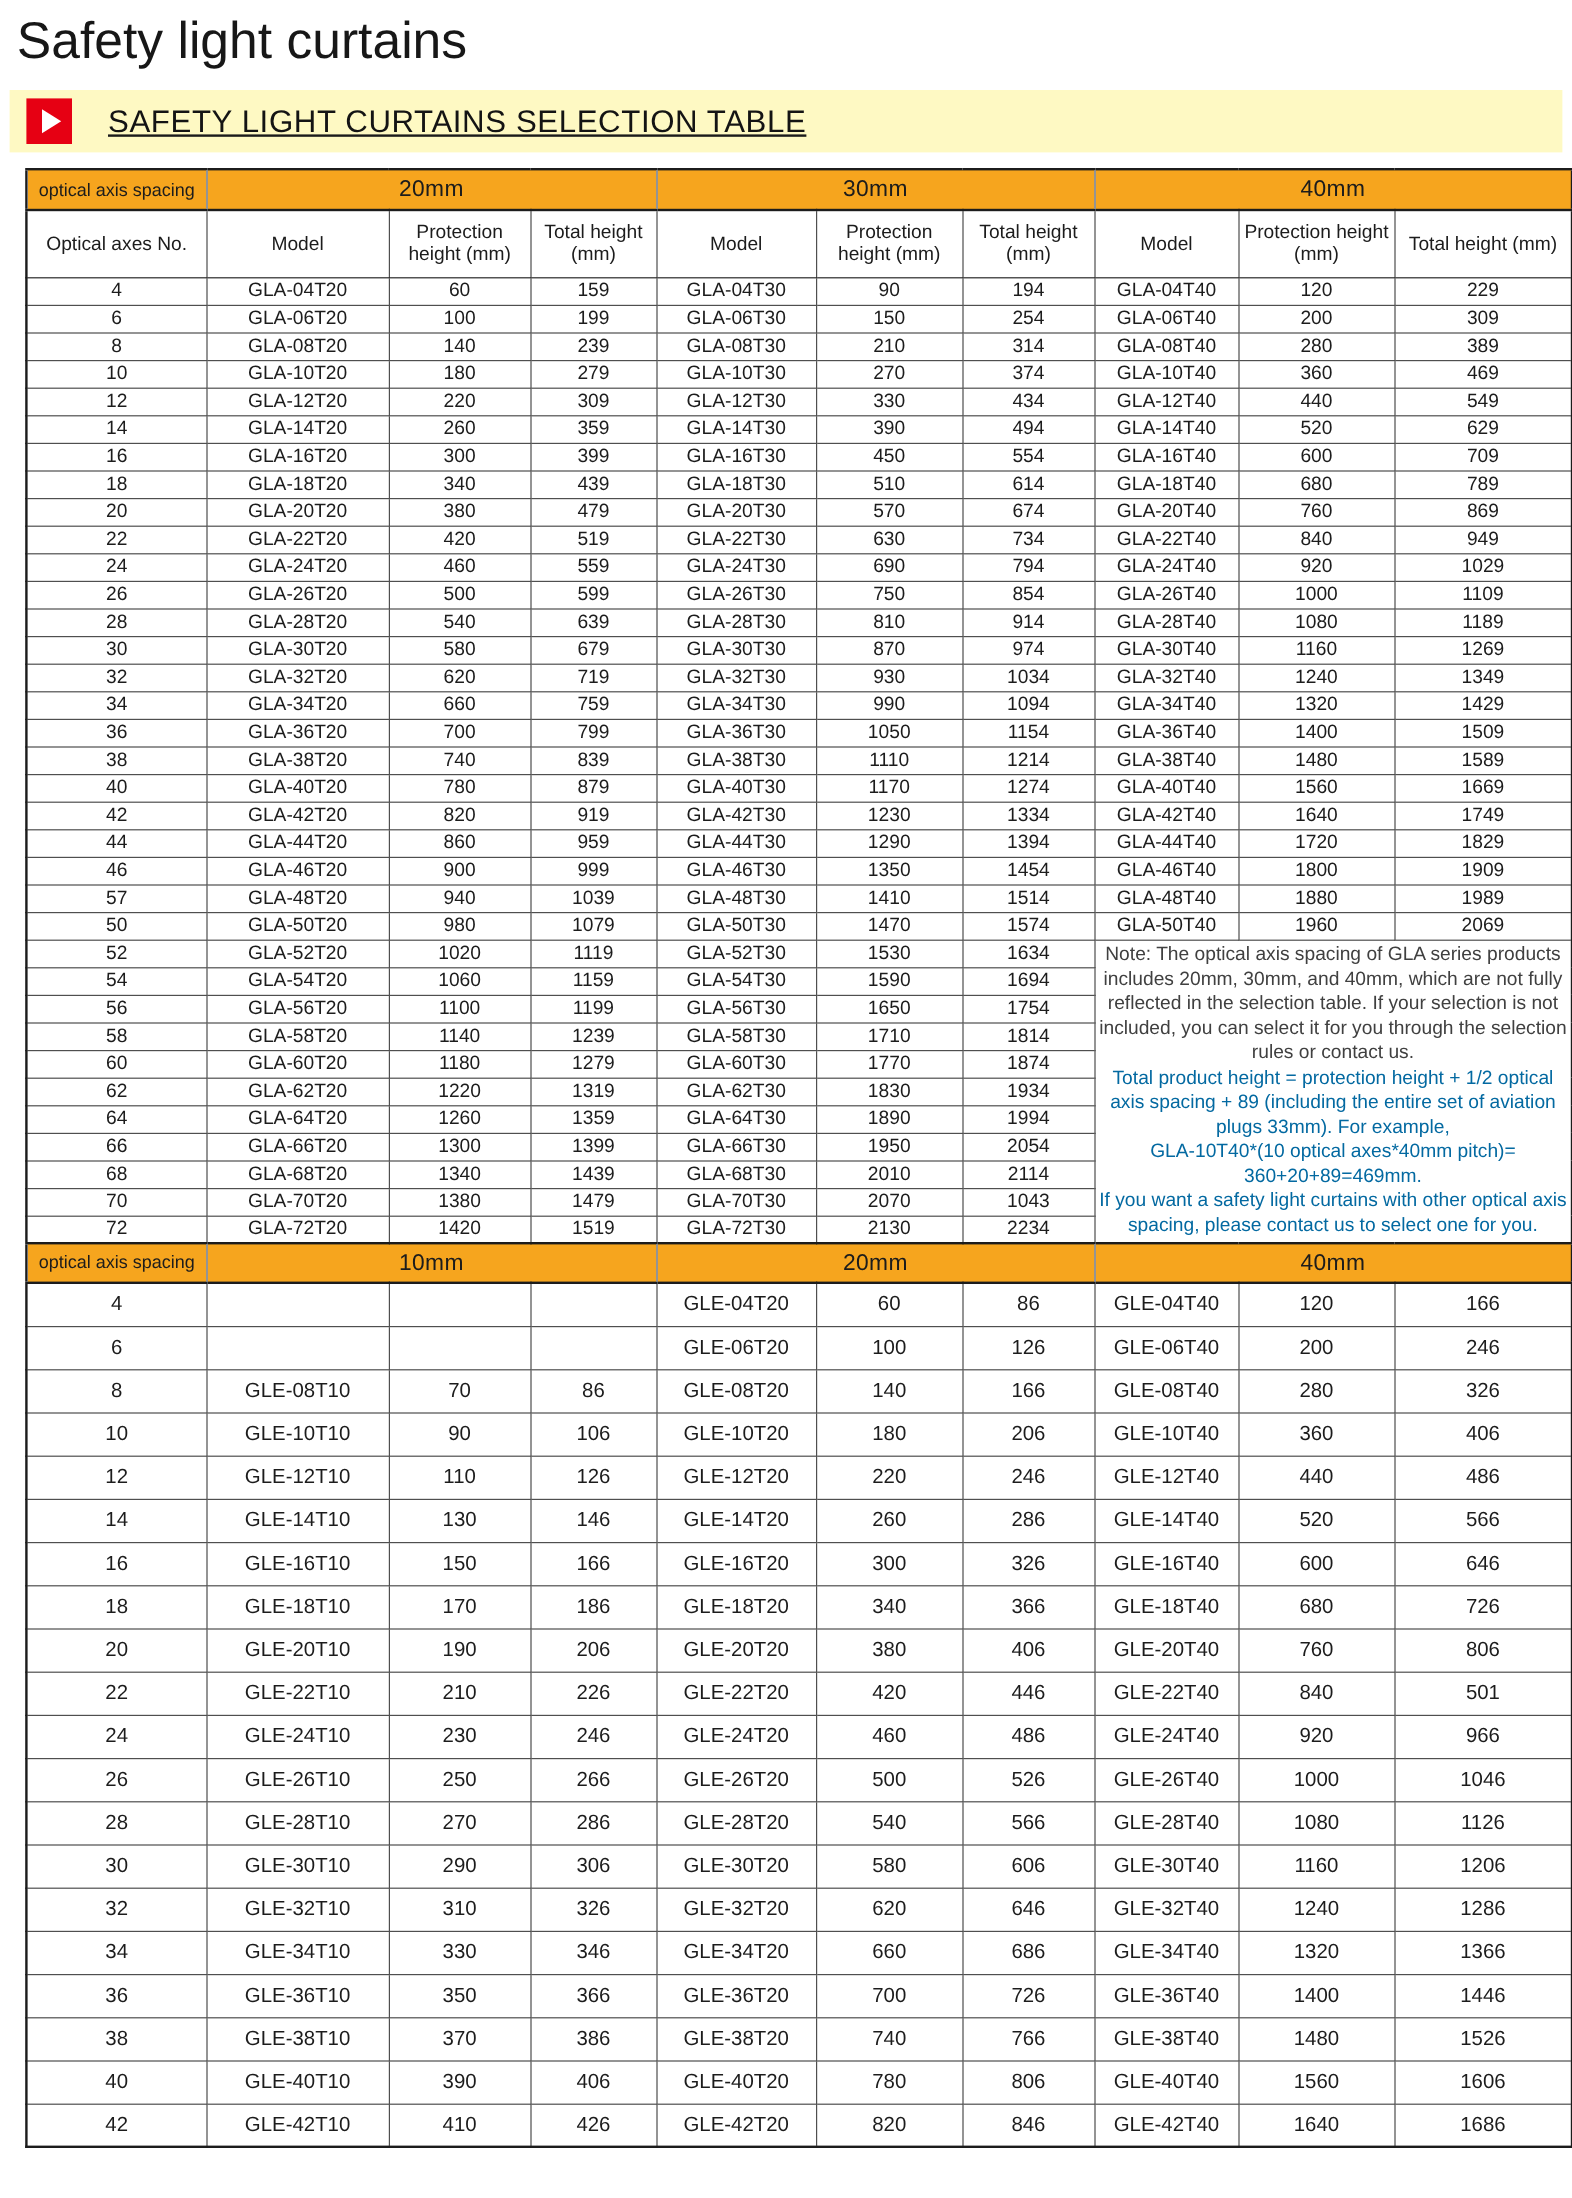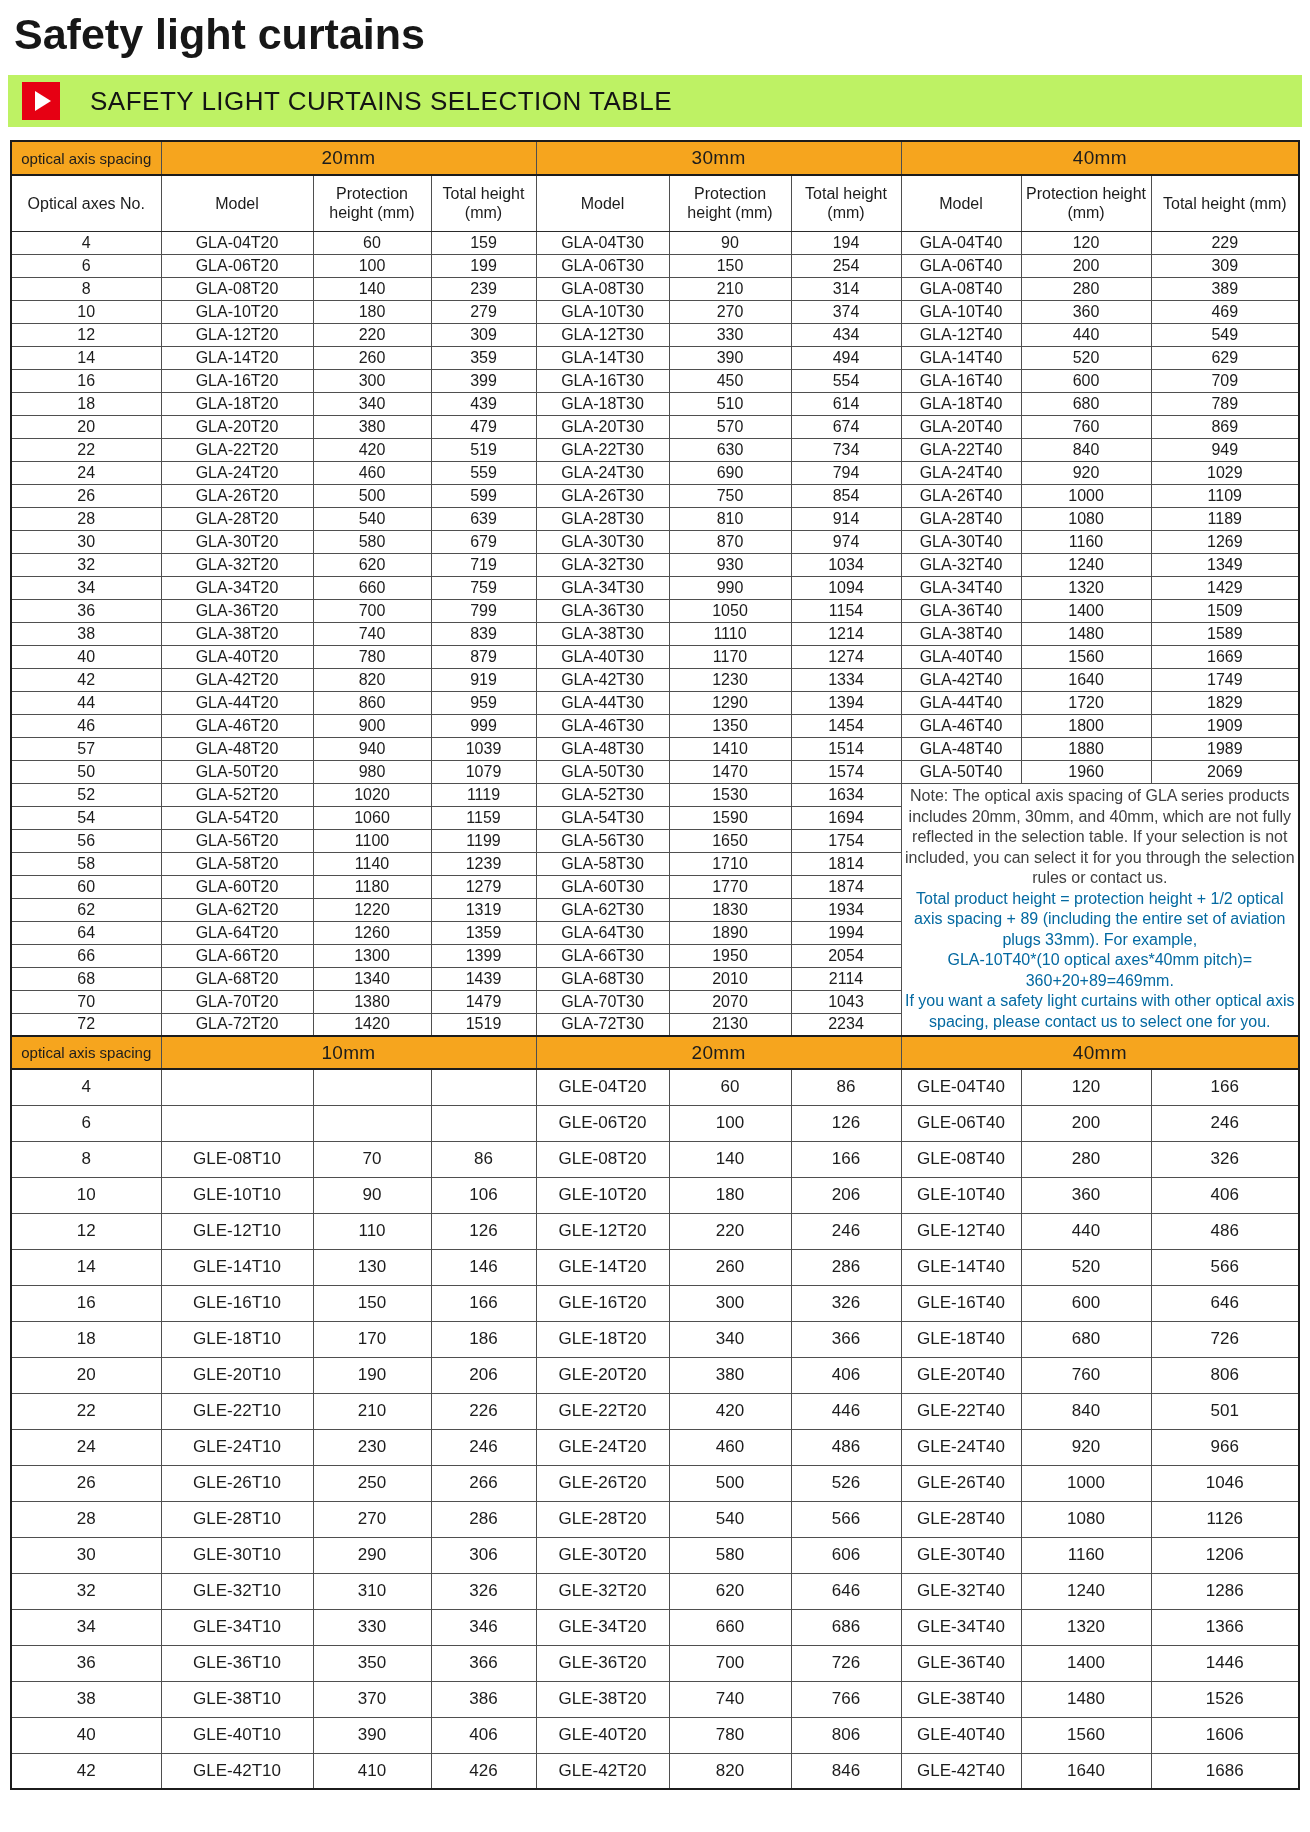--- a/index.html
+++ b/index.html
@@ -1,24 +1,24 @@
 <!DOCTYPE html>
 <html><head>
 <meta charset="utf-8">
 <style>
   html,body{margin:0;padding:0;background:#ffffff;}
   body{width:1310px;height:1832px;overflow:hidden;font-family:"Liberation Sans",sans-serif;color:#1b1b1b;}
   .page{padding:6px 8px 0 8px;box-sizing:border-box;}
-  h1.title{font-size:43px;font-weight:700;color:#171717;margin:4px 0 16px 6px;letter-spacing:0px;}
-  .banner{background:#bef264;height:52px;display:flex;align-items:center;margin-bottom:13px;}
+  h1.title{font-size:43px;font-weight:400;color:#171717;margin:4px 0 16px 6px;letter-spacing:0px;}
+  .banner{background:#fef9c3;height:52px;display:flex;align-items:center;margin-bottom:13px;text-decoration:underline;}
   .play-box{width:38px;height:38px;background:#E60013;margin-left:14px;display:flex;align-items:center;justify-content:center;flex:0 0 auto;}
   .tri{width:0;height:0;border-left:16px solid #ffffff;border-top:10px solid transparent;border-bottom:10px solid transparent;margin-left:4px;}
   .banner-label{font-size:26px;color:#141414;margin-left:30px;letter-spacing:0.5px;white-space:nowrap;}
 
-  table.sel{border-collapse:collapse;table-layout:fixed;width:1288px;margin-left:2px;border:2px solid #1c1c1c;}
+  table.sel{border-collapse:collapse;table-layout:fixed;width:1288px;margin-left:13px;border:2px solid #1c1c1c;}
   table.sel td{border:1px solid #4f4f4f;text-align:center;vertical-align:middle;padding:0;overflow:hidden;color:#1c1c1c;}
   td.gb{border-left:2px solid #1c1c1c;}
   tr.orange-row td{background:#F6A51E;border-top:2px solid #1c1c1c;border-bottom:2px solid #1c1c1c;}
   tr.orange-row td.spacing{font-size:15px;}
   tr.orange-row td.group{font-size:19px;letter-spacing:0.3px;}
   tr.subhead-row{height:56px;}
   tr.subhead-row td{font-size:16px;line-height:1.2;padding:2px 4px;border-bottom:1.5px solid #2a2a2a;}
   #s1-head tr.orange-row{height:34px;}
   #s2-head tr.orange-row{height:33px;}
   #s1-body tr{height:23px;}

